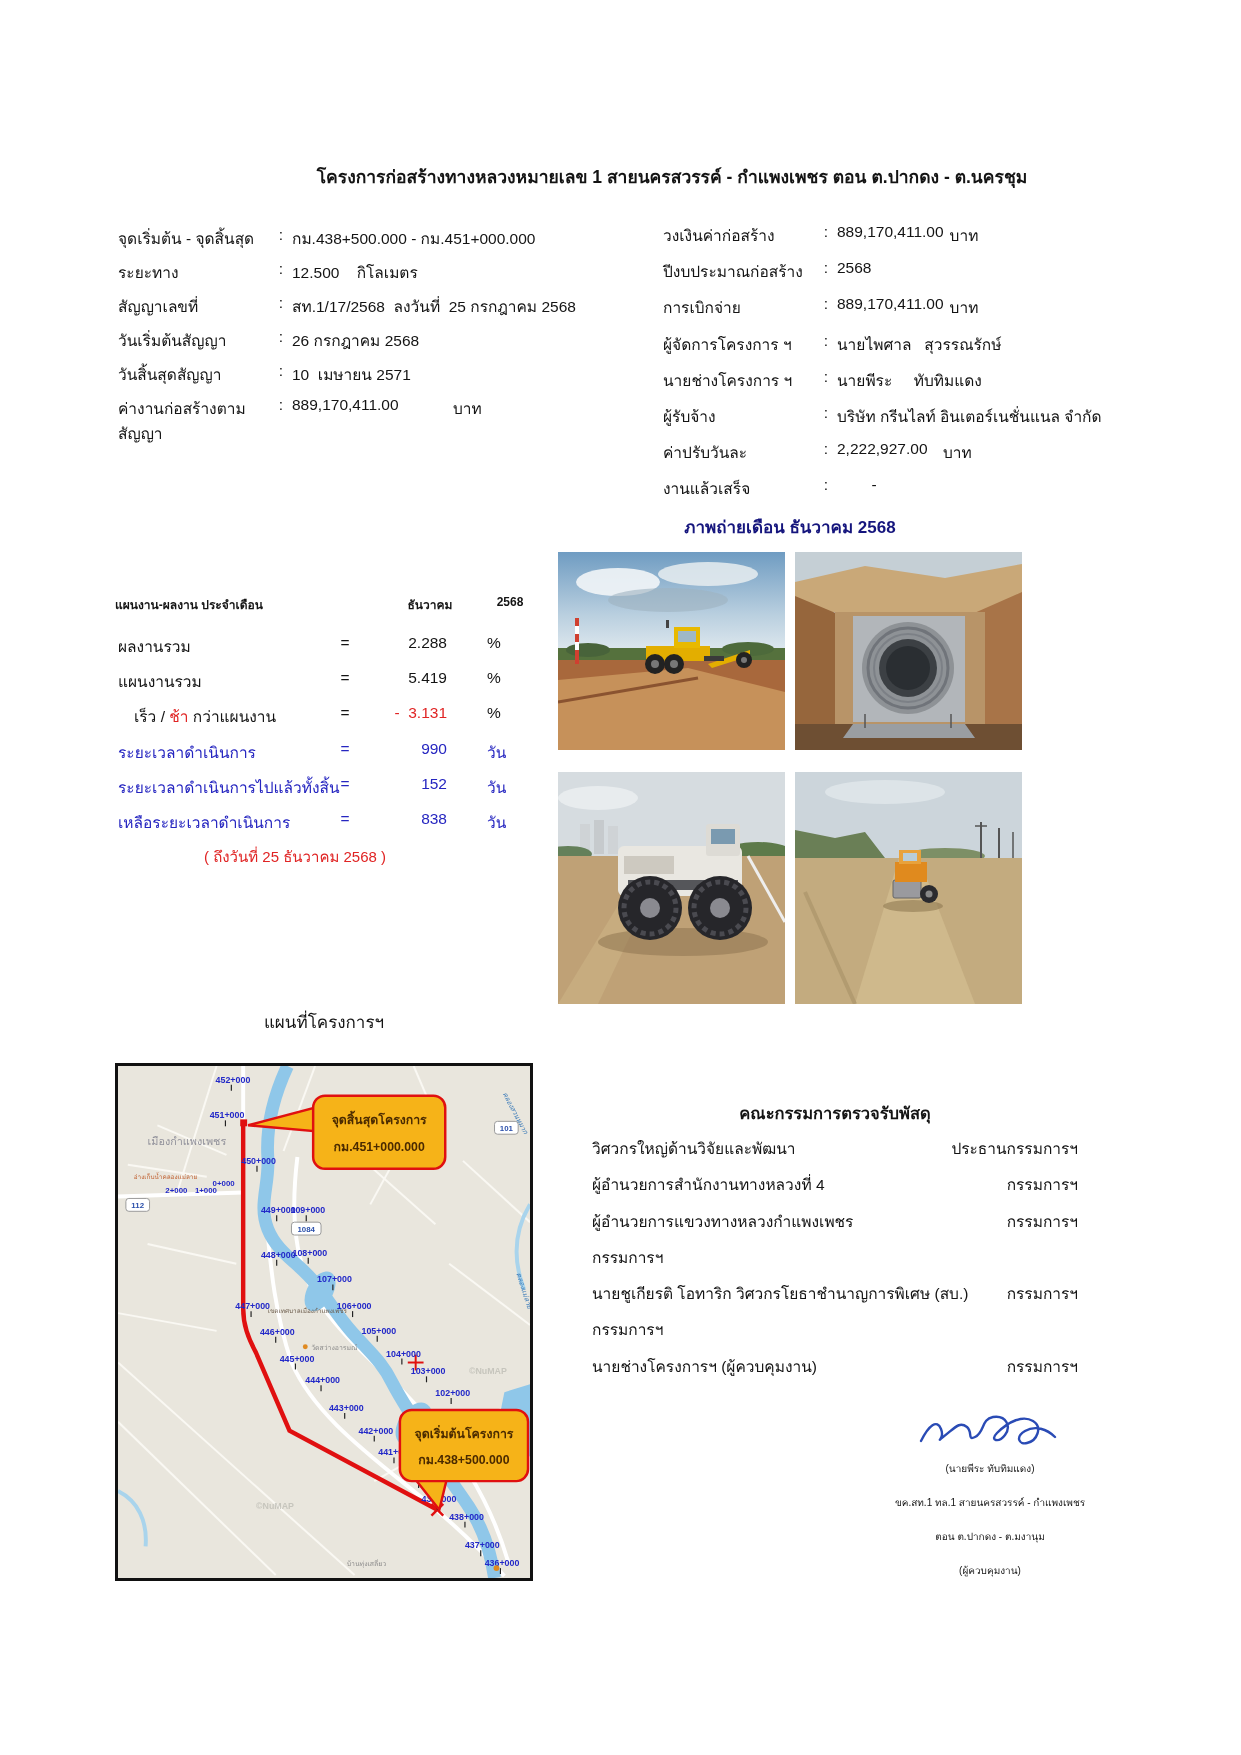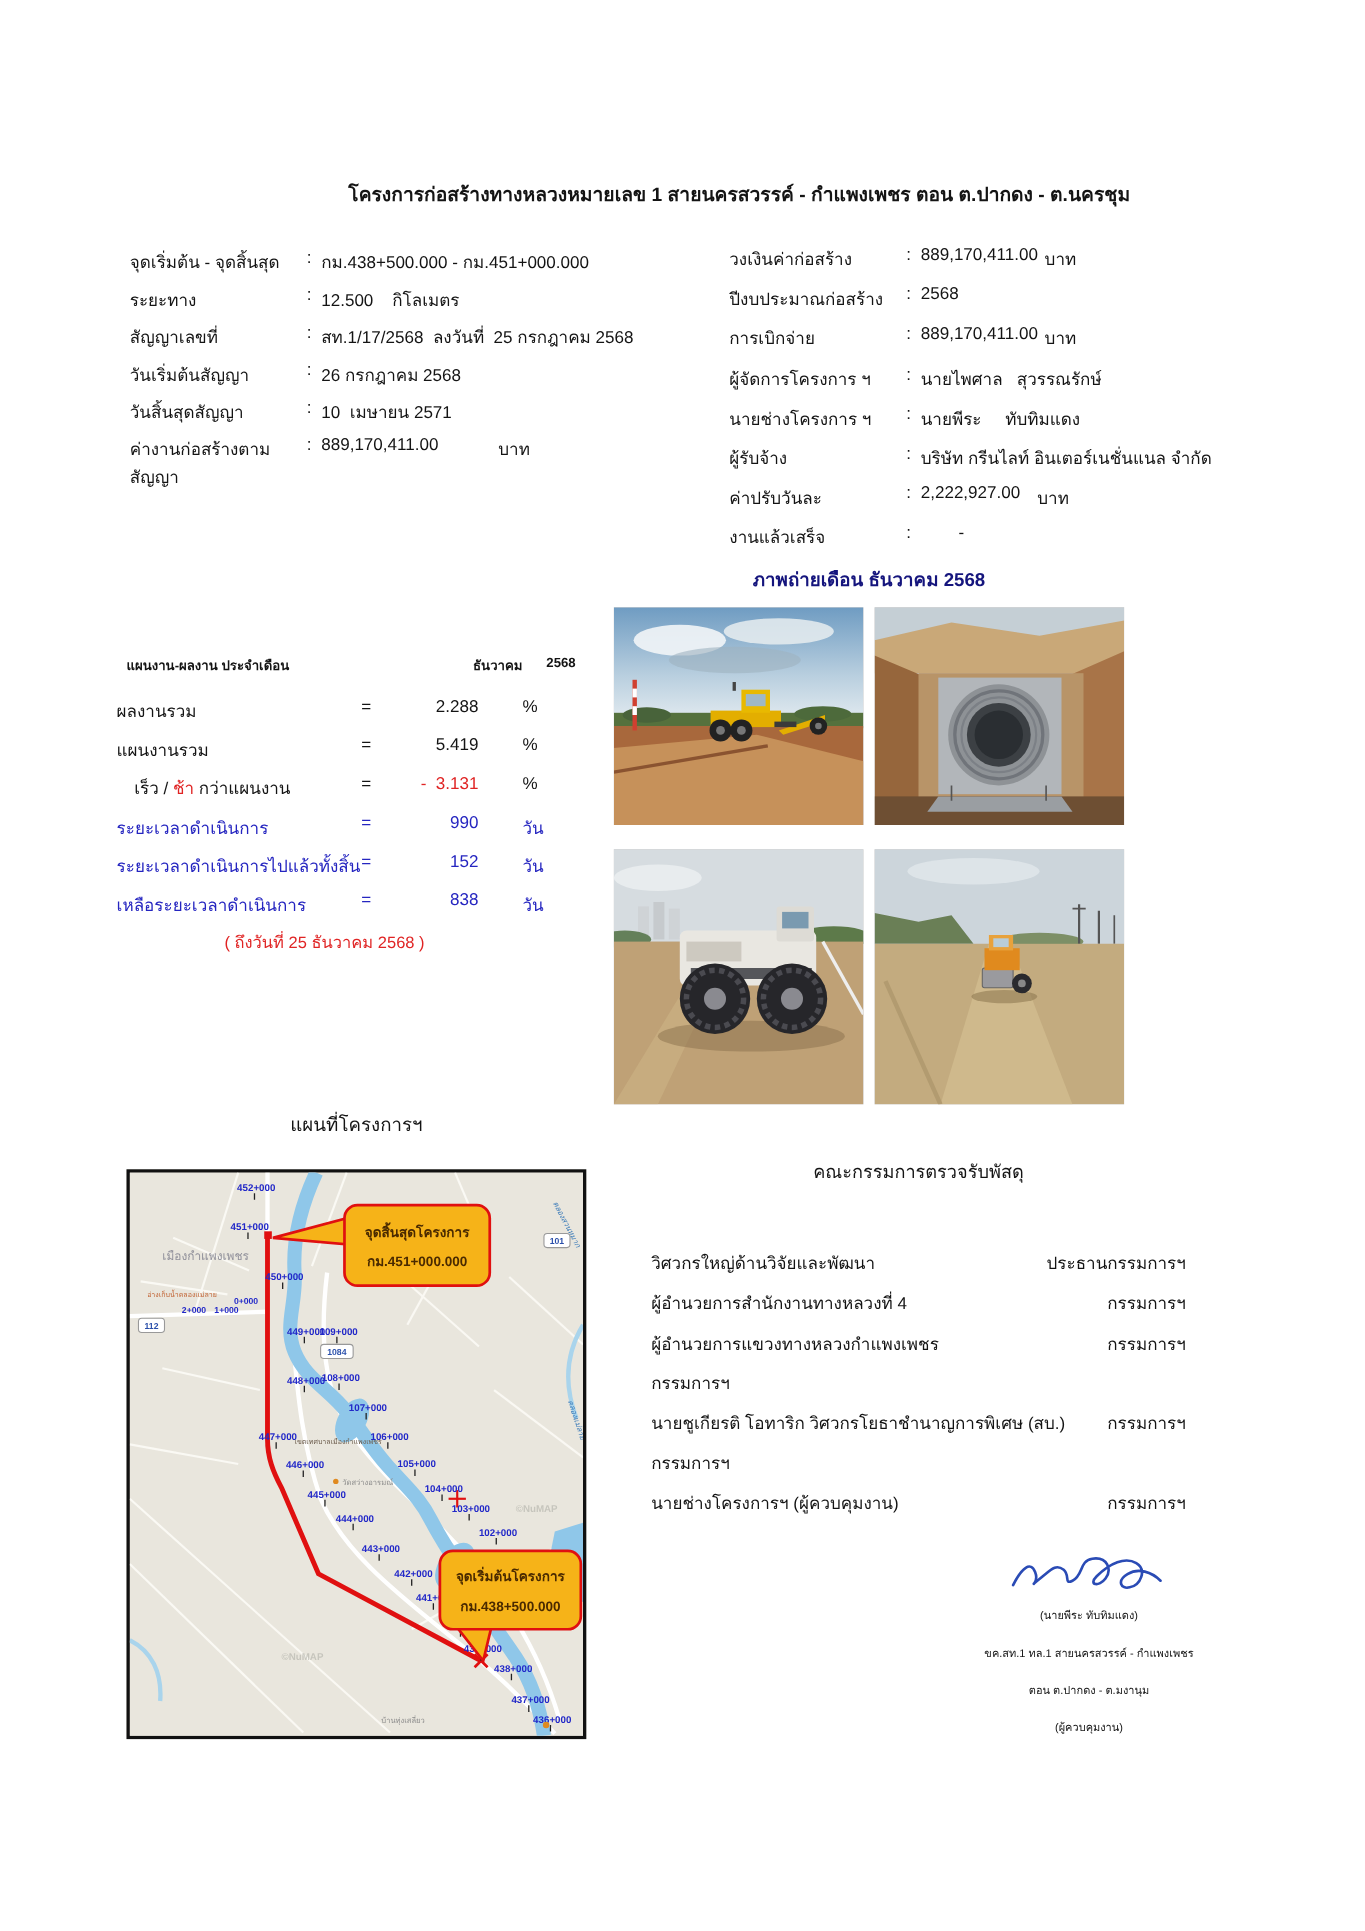--- a/index.html
+++ b/index.html
@@ -20,23 +20,23 @@
   
   .photo-header{left:558px;width:464px;top:513px;text-align:center;font-weight:bold;
                 font-size:17px;color:#15157d}
   .photo-grid{left:558px;top:552px;width:464px;display:grid;
               grid-template-columns:227px 227px;grid-template-rows:198px 232px;gap:22px 10px}
   .photo{width:100%;height:100%;overflow:hidden;background:#ccc}
   .photo svg{display:block;width:100%;height:100%}
   
   .pheader{left:115px;top:595px;width:430px;display:flex;font-weight:bold;font-size:12px}
   .pheader .pt{width:270px}
-  .pheader .pm{width:90px;text-align:right}
+  .pheader .pm{width:90px;text-align:center}
   .pheader .py{width:70px;text-align:center}
-  .prows{left:106px;top:634px;width:440px}
+  .prows{left:118px;top:634px;width:440px}
   .prow{display:flex;height:35.2px}
   .prow .plbl{width:217px;flex:none;white-space:pre}
   .prow .plbl.ind{padding-left:16px}
   .prow .peq{width:20px;flex:none;text-align:center}
   .prow .pval{width:92px;flex:none;text-align:right;white-space:pre}
   .prow .punit{padding-left:40px}
   .c-blue{color:#2525c0}
   .c-red{color:#e02424}
   .hl-red{color:#e02424;}
   .pnote{left:115px;top:845px;width:360px;text-align:center;color:#e02424;font-size:15px}
@@ -48,21 +48,21 @@
   .km-sm{font:bold 8px "Liberation Sans","DejaVu Sans",sans-serif;fill:#2228c8}
   .tiny-dark{font:6.5px "Liberation Sans",sans-serif;fill:#6a5a4a}
   .tiny-grey{font:7px "Liberation Sans",sans-serif;fill:#8a8a8a}
   .tiny-orange{font:6.5px "Liberation Sans",sans-serif;fill:#c06030}
   .tiny-blue{font:italic 7px "Liberation Serif",serif;fill:#3a7ab8}
   .wm{font:bold 9px "Liberation Sans",sans-serif;fill:#b0b0a8;opacity:.6}
   .city{font:11px "Liberation Sans",sans-serif;fill:#90909a}
   .shield-t{font:bold 8px "Liberation Sans",sans-serif;fill:#2a4faa}
   .callout-t{font:bold 12.5px "Liberation Sans",sans-serif;fill:#4a2a00;text-anchor:middle}
   
-  .committee-title{left:592px;top:1052px;width:486px;text-align:center;font-weight:normal;font-size:16.5px}
+  .committee-title{left:592px;top:1100px;width:486px;text-align:center;font-weight:bold;font-size:16.5px}
   .crows{left:592px;top:1136px;width:486px}
   .crow{display:flex;justify-content:space-between;height:36.3px}
   .crow .cname{white-space:pre}
   
   .sig{left:840px;top:1405px;width:300px;text-align:center}
   .sig .sline{height:34px;font-size:10px}
   .sig svg{display:block;margin:0 auto 4px auto}
 </style>
 </head>
 <body>

